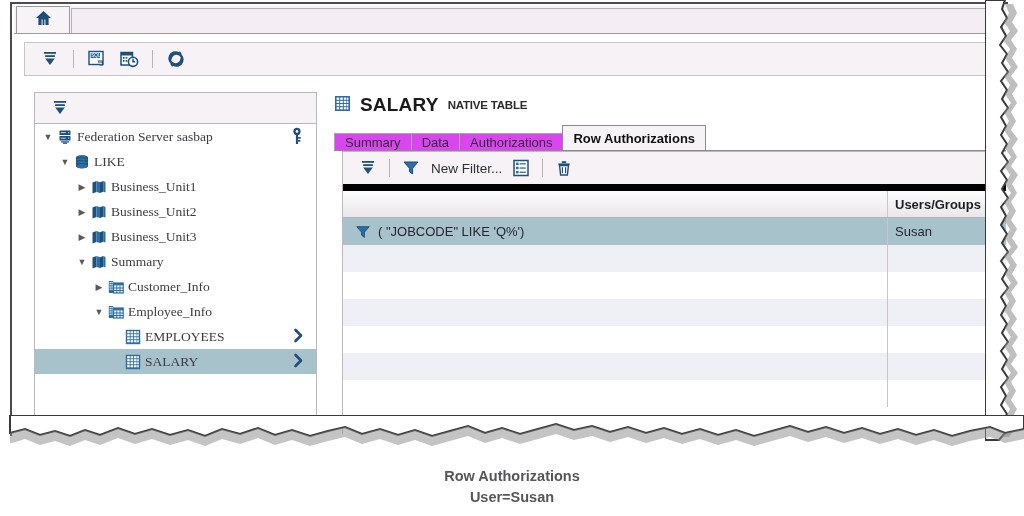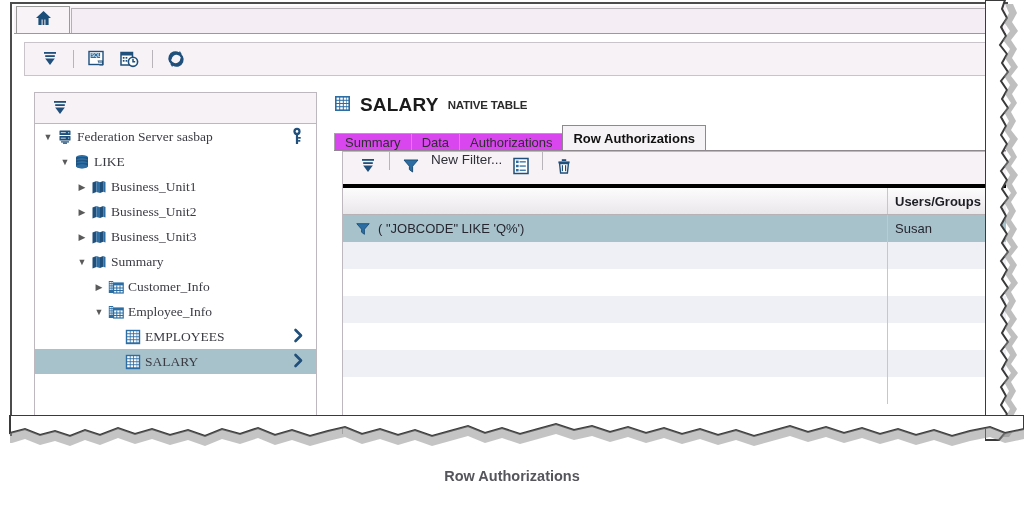--- a/index.html
+++ b/index.html
@@ -111,22 +111,22 @@
   .tab-underline{
     position:absolute;left:4px;top:58px;right:0;height:1px;background:#8d898d;
   }
 
   .panel-box{
     position:absolute;left:12px;top:59px;right:0px;bottom:0px;
     background:#ffffff;border:1px solid #bdb8bd;border-right:none;border-bottom:none;
     box-sizing:border-box;
   }
   .panel-toolbar{
-    height:32px;background:#f6f2f6;border-bottom:4px solid #000000;
-    display:flex;align-items:flex-start;padding-left:10px;
+    height:32px;background:#f6f2f6;border-bottom:7px solid #000000;
+    display:flex;align-items:center;padding-left:10px;
   }
   .pt-label{font-size:13.5px;color:#2f2f38;margin-left:5px;margin-right:4px;}
 
   .grid-head{
     height:26px;background:linear-gradient(#fdfcfd,#eae7ea);
     border-bottom:1px solid #b6b2b6;
     position:relative;
   }
   .gh-cell{position:absolute;top:0;height:26px;display:flex;align-items:center;
            font-size:13px;font-weight:bold;color:#1d1d24;}
@@ -577,13 +577,14 @@
        L844,18 L862,13 L880,19 L898,14 L916,20 L934,15 L952,21 L970,16 L990,12 L1005,18 L1024,14
        L1024,24 L1005,28 L990,22 L970,26 L952,31 L934,25 L916,30 L898,24 L880,29 L862,23 L844,28
        L826,22 L808,27 L790,21 L772,26 L754,31 L736,25 L718,30 L700,24 L682,29 L664,23 L646,28 L628,22
        L610,27 L592,21 L574,25 L556,19 L538,24 L520,29 L502,23 L485,28 L468,21 L450,26 L432,31 L415,25
        L398,30 L380,24 L362,29 L345,22 L328,26 L310,31 L292,25 L275,30 L258,23 L240,29 L222,24 L205,31
        L188,25 L170,30 L152,24 L135,29 L118,23 L100,30 L85,25 L70,31 L55,26 L40,30 L25,24 L12,28 L10,28 Z"></path>
 </svg>
 
 <div class="caption">
   <div>Row Authorizations</div>
+  <div>User=Susan</div>
 </div>
 
 </body></html>

